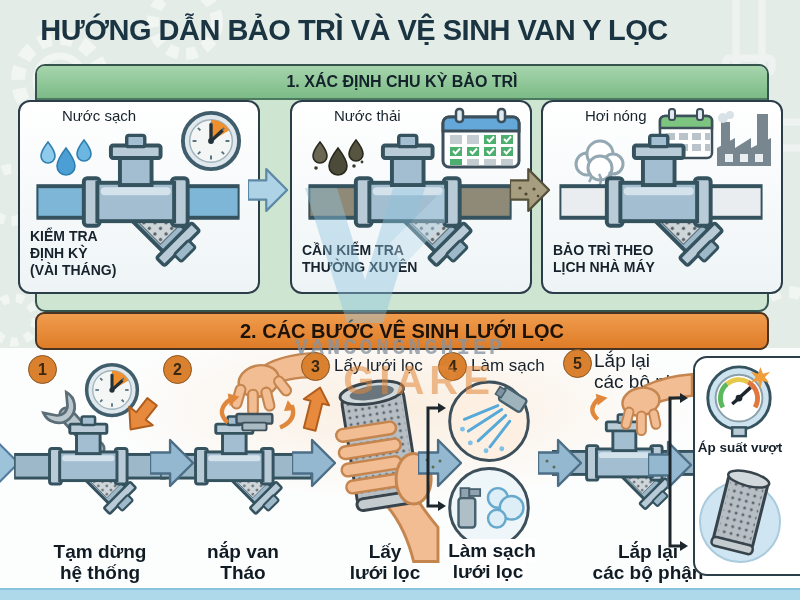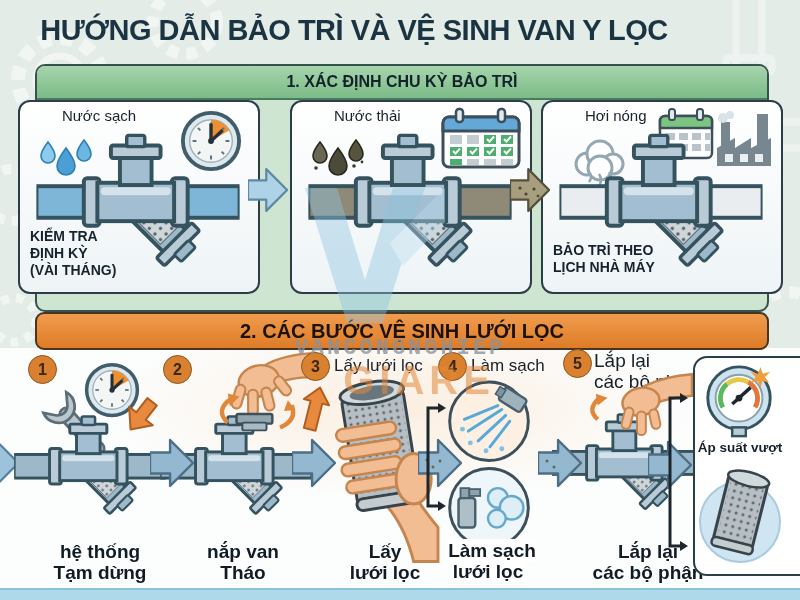--- a/index.html
+++ b/index.html
@@ -181,20 +181,24 @@
         <path d="m13 43 2.5 2.5 4.5-5"></path>
           <path d="m30 43 2.5 2.5 4.5-5"></path>
         <path d="m47 43 2.5 2.5 4.5-5"></path>
           <path d="m64 43 2.5 2.5 4.5-5"></path>
       </g>
     </svg>
     <svg class="abs" style="left:12px;top:30px;--fluid:#8f8a77" width="212" height="158" viewBox="0 0 180 140">
         <use href="#sym-valve"></use>
       </svg>
     <g></g>
+    <div class="note" style="top:140px">
+      <div>CẦN KIỂM TRA</div>
+      <div>THƯỜNG XUYÊN</div>
+    </div>
   </div>
 
   <svg class="abs z4" style="left:510px;top:166px;--afill:#a79d7f;--astroke:#54503a" width="40" height="48">
     <use href="#sym-arrow"></use>
     <circle cx="10" cy="22" r="1.6" fill="#4a4632"></circle>
       <circle cx="16" cy="28" r="1.6" fill="#4a4632"></circle>
     <circle cx="24" cy="23" r="1.6" fill="#4a4632"></circle>
       <circle cx="28" cy="30" r="1.3" fill="#4a4632"></circle>
   </svg>
 
@@ -275,22 +279,22 @@
         <polygon points="11,0 23,0 23,18 32,18 17,35 2,18 11,18" fill="#e88a3e" stroke="#b05e1e" stroke-width="2" stroke-linejoin="round"></polygon>
       </g>
   </svg>
   <svg class="abs z3" style="left:-22px;top:440px;--afill:#9cc3da;--astroke:#527da0" width="42" height="46">
       <use href="#sym-arrow"></use>
     </svg>
   <svg class="abs z3" style="left:14px;top:414px;--fluid:#9cb8c9" width="152" height="118" viewBox="0 0 180 140">
       <use href="#sym-valve"></use>
     </svg>
   <div class="step-label abs z4" style="left:38px;top:541px">
+    <div>Tạm dừng</div>
     <div>hệ thống</div>
-    <div>Tạm dừng</div>
   </div>
 
   <svg class="abs z4" style="left:150px;top:438px" width="44" height="50">
       <use href="#sym-arrow"></use>
     </svg>
 
   <div class="badge abs z4" style="left:163px;top:355px">
       <span>2</span>
     </div>
   <svg class="abs z4" style="left:188px;top:350px" width="128" height="92" viewBox="0 0 130 95">

